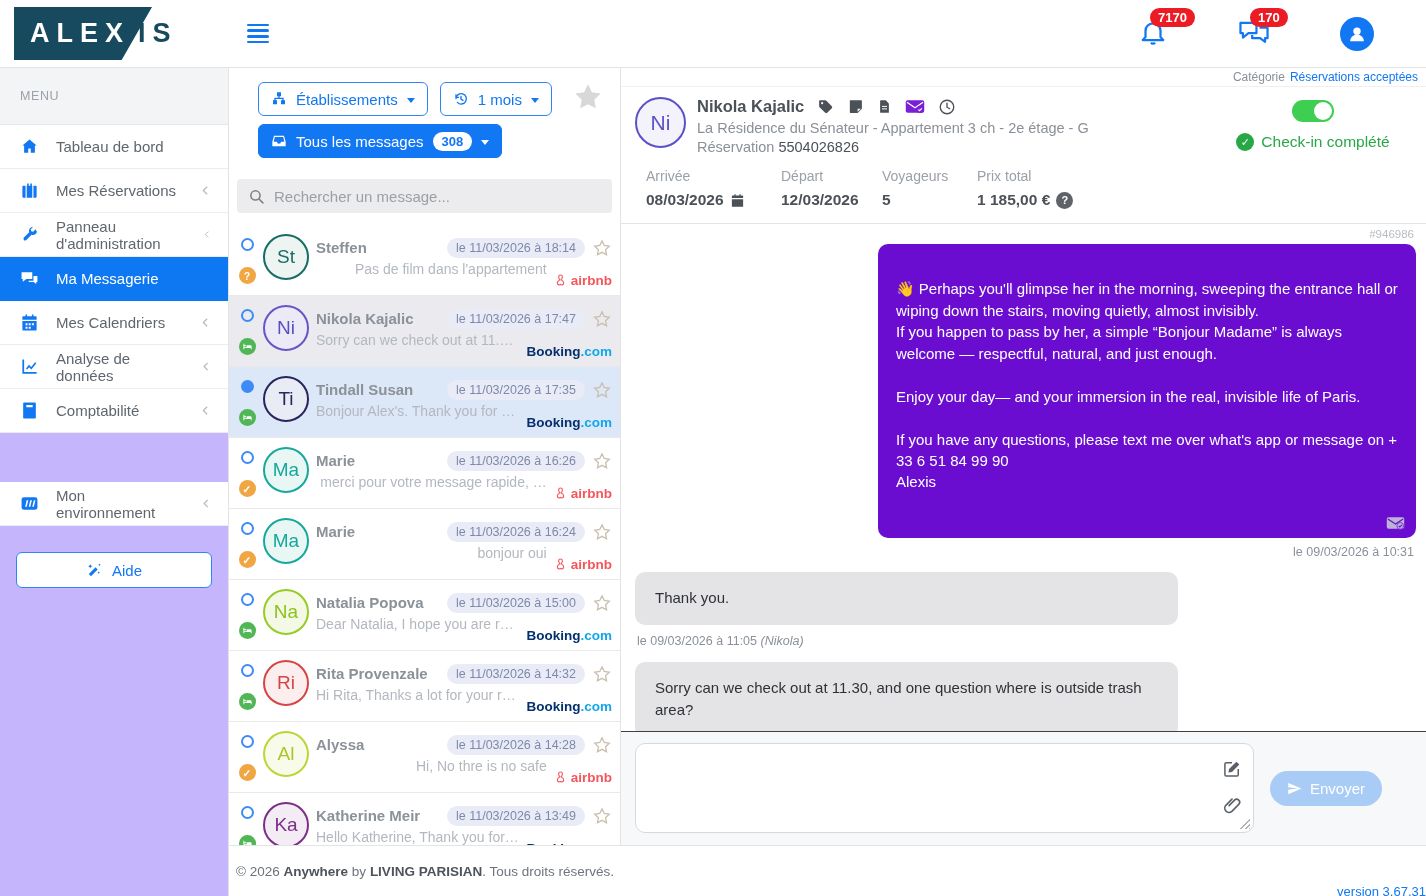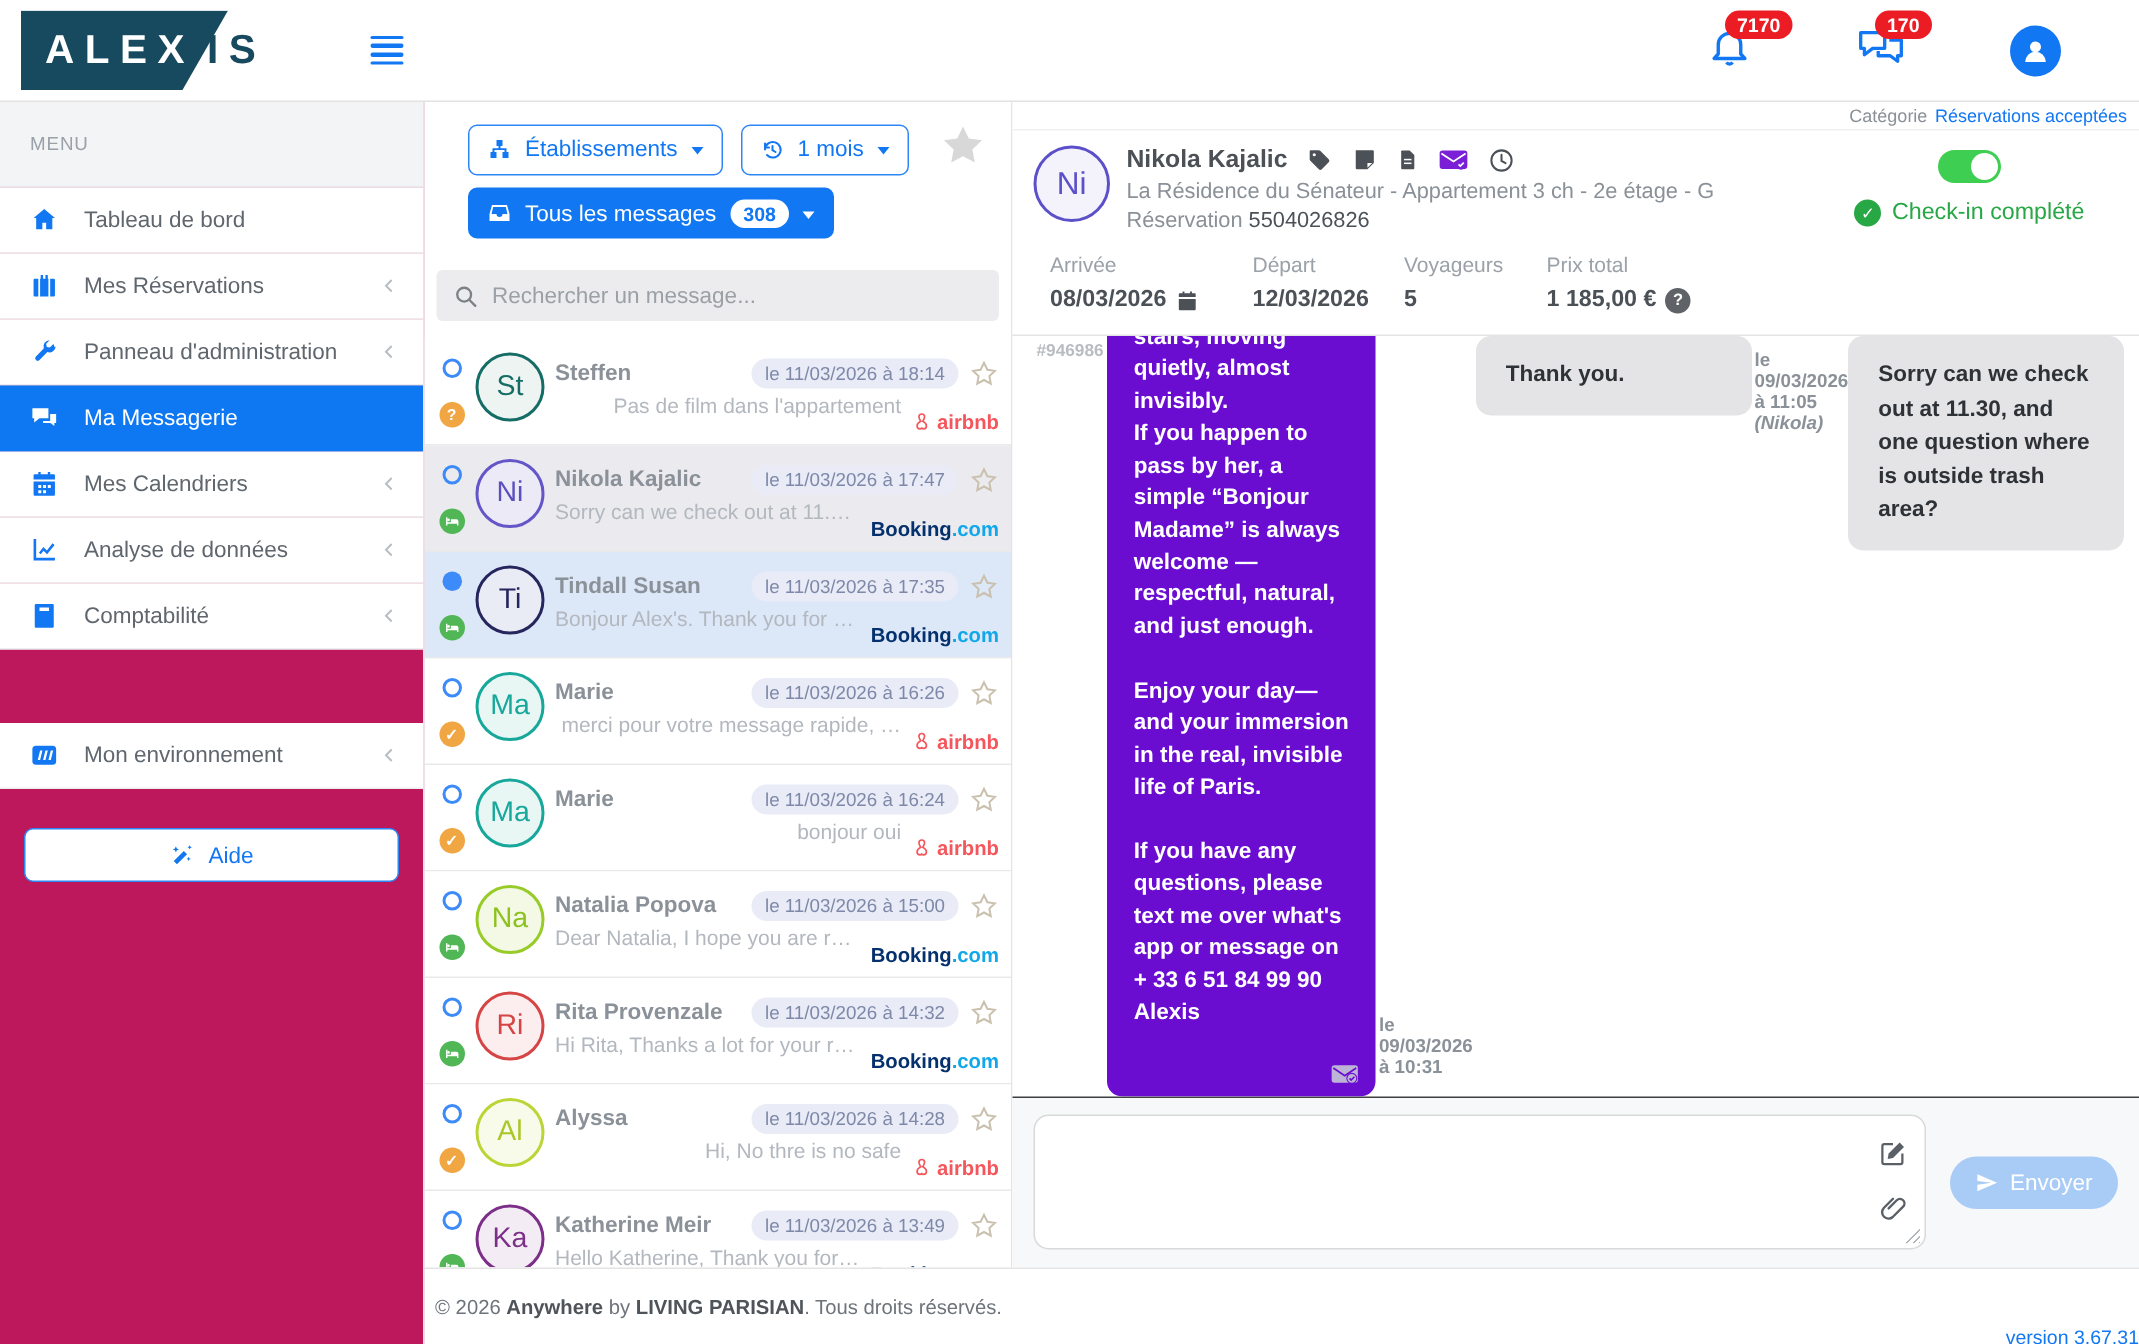--- a/index.html
+++ b/index.html
@@ -20,21 +20,21 @@
   .burger span { width:22px; height:2.6px; background:#1277f2; border-radius:2px; }
   .topbar-right { margin-left:auto; display:flex; align-items:center; gap:70px; padding-right:52px; }
   .tb-ico { position:relative; cursor:pointer; color:#1277f2; }
   .tb-badge { position:absolute; top:-9px; left:12px; background:#ec1c24; color:#fff;
     font-size:13px; font-weight:bold; border-radius:11px; padding:2px 8px; white-space:nowrap; }
   .user-ico { width:34px; height:34px; border-radius:50%; background:#1277f2;
     display:flex; align-items:center; justify-content:center; cursor:pointer; }
 
   
   .content { flex:1; display:flex; min-height:0; }
-  .sidebar { width:283px; flex:none; background:#be185d; border-right:1px solid #e4e4e4;
+  .sidebar { width:229px; flex:none; background:#c4b5fd; border-right:1px solid #e4e4e4;
     display:flex; flex-direction:column; }
   .right { flex:1; display:flex; flex-direction:column; min-width:0; }
   .cols { flex:1; display:flex; min-height:0; }
   .listcol { width:392px; flex:none; background:#fff; border-right:1px solid #e4e4e4;
     display:flex; flex-direction:column; overflow:hidden; }
   .chatcol { flex:1; min-width:0; background:#fff; display:flex; flex-direction:column; }
   .footer { height:51px; flex:none; background:#fff; border-top:1px solid #e4e4e4;
     display:flex; align-items:center; }
 
   
@@ -128,21 +128,21 @@
   .ic1 { width:135px; } .ic2 { width:101px; } .ic3 { width:95px; }
   .qmark { width:17px; height:17px; border-radius:50%; background:#5f6368; color:#fff;
     font-size:11px; font-weight:bold; display:flex; align-items:center; justify-content:center; cursor:pointer; }
   .right-status { position:absolute; top:13px; right:22px; width:182px; display:flex;
     flex-direction:column; align-items:center; }
   .toggle { width:42px; height:22px; border-radius:11px; background:#3ecf52; position:relative; cursor:pointer; }
   .toggle .knob { position:absolute; top:2px; right:2px; width:18px; height:18px; border-radius:50%; background:#fff; }
   .checkin { margin-top:11px; display:flex; align-items:center; gap:7px; color:#28a745; font-size:15.5px; }
   .ckc { width:18px; height:18px; border-radius:50%; background:#28a745; color:#fff; font-size:11px;
     display:flex; align-items:center; justify-content:center; }
-  .msgs { flex:1; min-height:0; overflow:hidden; display:flex; padding:0 10px 0 14px;font-weight:bold; }
+  .msgs { flex:1; min-height:0; overflow:hidden; display:flex; flex-direction:column; padding:0 10px 0 14px; }
   .ref-line { text-align:right; font-size:11.5px; color:#b7bdc3; padding:4px 2px 4px; }
   .bubble-sent { align-self:flex-end; width:538px; background:#6a0dd1; color:#fff; border-radius:10px;
     padding:13px 18px 24px; font-size:15px; line-height:1.43; white-space:pre-line; position:relative; }
   .sent-ico { position:absolute; right:11px; bottom:7px; opacity:.85; }
   .t-right { align-self:flex-end; font-size:12.5px; color:#8a9199; margin:7px 2px 13px; }
   .bubble-recv { align-self:flex-start; width:543px; background:#e4e4e6; color:#2e3237;
     border-radius:10px; padding:15px 20px; font-size:15px; line-height:1.5; }
   .t-left { align-self:flex-start; font-size:12.5px; color:#8a9199; margin:9px 0 14px 2px; }
   .t-left i { font-style:italic; }
   .composer { flex:none; height:114px; background:#f7f8f9; border-top:1px solid #404040;

